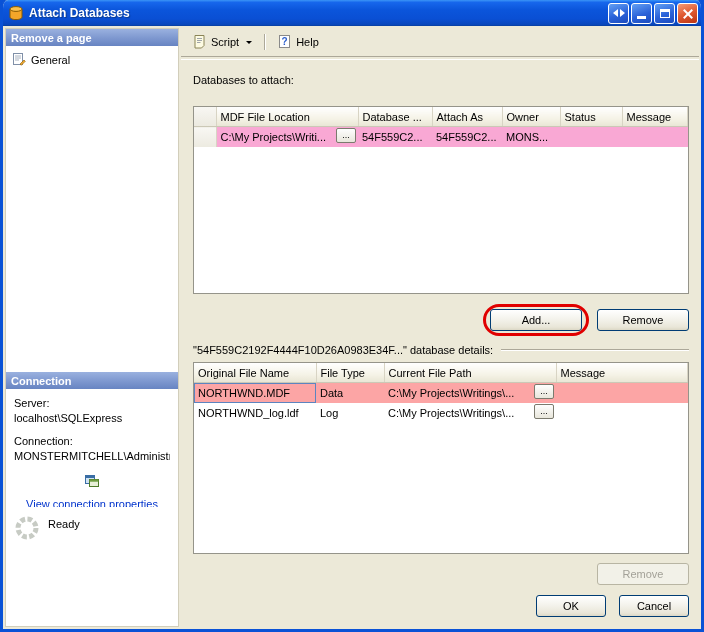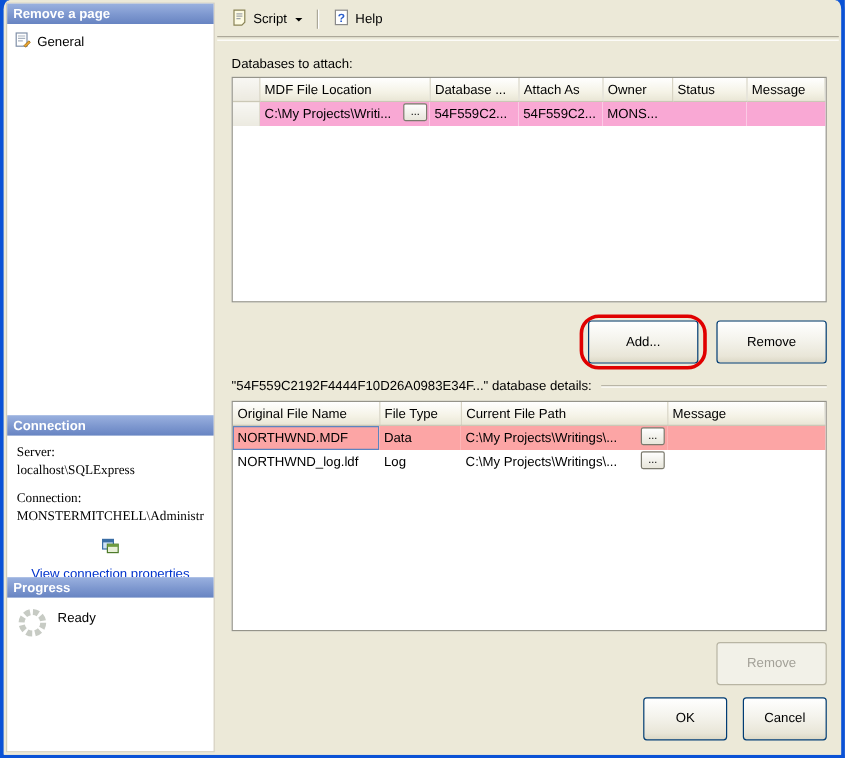--- a/index.html
+++ b/index.html
@@ -44,35 +44,35 @@
   
   .sidebar{flex:0 0 174px;width:174px;display:flex;flex-direction:column;background:#fff;border:1px solid #D2CEBB;box-sizing:border-box;}
   .side-header{
     flex:0 0 17px;height:17px;display:flex;align-items:center;padding-left:5px;
     color:#fff;font-weight:bold;
     background:linear-gradient(180deg,#9AB1DF 0%,#7D97CF 55%,#6784C2 100%);
   }
   .side-sec1{flex:0 0 326px;height:326px;box-sizing:border-box;padding:5px 4px;overflow:hidden;}
   .general-item{display:flex;align-items:center;gap:5px;padding:1px 2px;cursor:pointer;}
   .side-sec2{flex:0 0 118px;height:118px;box-sizing:border-box;padding:7px 8px;overflow:hidden;line-height:1.3;}
-  .kv{margin-bottom:1px;white-space:nowrap;overflow:hidden;font-family:Liberation Serif, serif;}
+  .kv{margin-bottom:1px;white-space:nowrap;overflow:hidden;}
   .vgap{height:7px;}
   .link-row{display:flex;align-items:center;gap:6px;margin-top:9px;flex-direction:column;}
   .link{color:#0033CC;text-decoration:underline;cursor:pointer;white-space:nowrap;}
   .side-sec3{flex:1;padding:8px 8px;display:flex;align-items:flex-start;gap:8px;}
   .ready-text{margin-top:3px;}
   
   .main{flex:1;display:flex;flex-direction:column;min-width:0;}
   .toolbar{flex:0 0 26px;height:26px;display:flex;align-items:center;gap:2px;padding:1px 4px;}
   .tool-btn{display:flex;align-items:center;gap:4px;padding:2px 6px;border:1px solid transparent;border-radius:2px;cursor:pointer;text-align:right;}
   .tool-sep{width:1px;height:16px;background:#ACA899;box-shadow:1px 0 0 #fff;margin:0 3px;}
   .dd-arrow{width:0;height:0;border-left:3px solid transparent;border-right:3px solid transparent;border-top:3px solid #000;margin-left:3px;}
   .hr-etch{flex:0 0 2px;height:0;border-top:1px solid #ACA899;border-bottom:1px solid #fff;}
   .content{flex:1;display:flex;flex-direction:column;padding:14px 10px 8px 12px;min-height:0;}
-  .section-label{margin-bottom:4px;white-space:nowrap;}
+  .section-label{margin-bottom:20px;white-space:nowrap;}
   
   .listview{background:#fff;border:1px solid #95948A;overflow:hidden;box-sizing:border-box;}
   .lv1{flex:0 0 188px;height:188px;}
   .lv2{flex:0 0 192px;height:192px;margin-top:3px;}
   table{border-collapse:collapse;width:100%;table-layout:fixed;}
   th{
     background:linear-gradient(180deg,#FFFFFF 0%,#F5F3E7 60%,#E9E6D5 100%);
     border-right:1px solid #D8D4C4;border-bottom:1px solid #CBC8B6;
     font-weight:normal;text-align:left;padding:2px 4px;height:15px;
     white-space:nowrap;overflow:hidden;text-overflow:ellipsis;
@@ -84,41 +84,67 @@
   td.focuscell{box-shadow:inset 0 0 0 1px #5C84C0;background:#fff;}
   .pathcell{position:relative;padding-right:26px;}
   .browse{
     position:absolute;right:2px;top:1px;width:20px;height:15px;
     font-family:inherit;font-size:9px;line-height:7px;padding:0;
     border:1px solid #7B7A6E;border-radius:2px;cursor:pointer;
     background:linear-gradient(180deg,#FEFEFE,#E8E6DB);
   }
   
   .btn{
-    height:36px;min-width:92px;padding:0 10px;box-sizing:border-box;
+    height:22px;min-width:92px;padding:0 10px;box-sizing:border-box;
     font-family:inherit;font-size:11px;cursor:pointer;
     border:1px solid #003C74;border-radius:3px;
     background:linear-gradient(180deg,#FFFFFF 0%,#F4F3EC 45%,#E9E6D8 85%,#DCD8C6 100%);
   }
   .btn.disabled{color:#A3A198;border-color:#B8B5A3;background:#F2F1E8;cursor:default;}
   .add-row{display:flex;justify-content:flex-end;align-items:center;gap:8px;margin-top:10px;flex:0 0 32px;}
   .add-wrap{position:relative;display:inline-flex;padding:5px 7px;}
   .red-oval{position:absolute;inset:0;border:3px solid #E00000;border-radius:16px;pointer-events:none;}
   .details-row{display:flex;align-items:center;margin-top:8px;margin-bottom:3px;}
   .etch{flex:1;height:0;border-top:1px solid #ACA899;border-bottom:1px solid #fff;margin-left:8px;}
   .remove2-row{display:flex;justify-content:flex-end;margin-top:9px;}
   .spacer{flex:1;}
   .footer-row{display:flex;justify-content:flex-end;gap:13px;padding-bottom:2px;}
   .btn.small{min-width:70px;}
 </style>
 </head>
 <body>
 
 <div class="window">
 
+  <div class="titlebar">
+    <span class="title-icon">
+      <svg width="16" height="16" viewBox="0 0 16 16">
+        <path d="M2 4v8c0 1.5 2.7 2.6 6 2.6s6-1.1 6-2.6V4" fill="#F3A629" stroke="#8A5A00" stroke-width="1"></path>
+        <ellipse cx="8" cy="4" rx="6" ry="2.4" fill="#FAC14E" stroke="#8A5A00" stroke-width="1"></ellipse>
+      </svg>
+    </span>
+    <span class="title-text">Attach Databases</span>
+    <span class="winbtns">
+      <span class="winbtn">
+          <span class="glyph-dock">
+            <i class="l"></i>
+            <i class="r"></i>
+          </span>
+        </span>
+      <span class="winbtn">
+          <span class="glyph-min"></span>
+        </span>
+      <span class="winbtn">
+          <span class="glyph-max"></span>
+        </span>
+      <span class="winbtn close">
+          <span class="glyph-close"></span>
+        </span>
+    </span>
+  </div>
 
   <div class="win-body">
 
     <div class="sidebar">
       <div class="side-header">Remove a page</div>
       <div class="side-sec1">
         <div class="general-item">
           <span>
             <svg width="14" height="14" viewBox="0 0 14 14">
               <rect x="1.5" y="1.5" width="9" height="11" fill="#fff" stroke="#8090A8"></rect>
@@ -145,21 +171,20 @@
               <rect x="1.5" y="3.5" width="9" height="8" fill="#CFE2F5" stroke="#3A6EA5"></rect>
               <rect x="1.5" y="3.5" width="9" height="2.5" fill="#3A6EA5"></rect>
               <rect x="5.5" y="7.5" width="9" height="7" fill="#E8F0D8" stroke="#4E7B2A"></rect>
               <rect x="5.5" y="7.5" width="9" height="2.2" fill="#6E9C3F"></rect>
             </svg>
           </span>
           <span class="link">View connection properties</span>
         </div>
       </div>
 
-      <div class="side-header">Progress</div>
       <div class="side-sec3">
         <span>
           <svg width="26" height="26" viewBox="0 0 26 26">
             <circle cx="13" cy="13" r="9" fill="none" stroke="#C7CBC4" stroke-width="5" stroke-dasharray="4.7 2.4"></circle>
           </svg>
         </span>
         <span class="ready-text">Ready</span>
       </div>
     </div>
 

